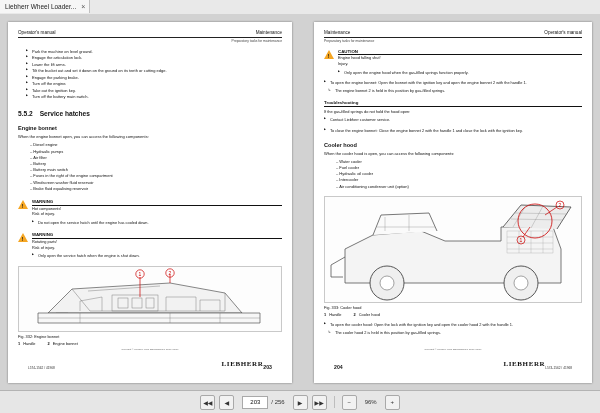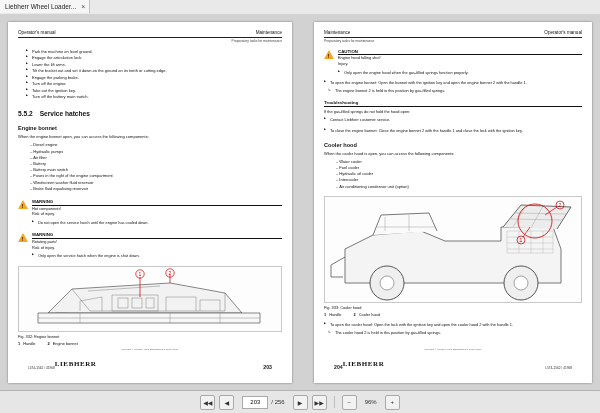--- a/index.html
+++ b/index.html
@@ -64,21 +64,21 @@
   .substep:before{content:"\21B3";position:absolute;left:4px;top:0;font-size:3.6px;}
 
   .ts-title{font-size:4.4px;font-weight:bold;color:#111;margin-top:7px;border-bottom:.6px solid #111;padding-bottom:.6px;}
 
   .footer{position:absolute;left:10px;right:10px;bottom:5px;}
   .fcopy{font-size:2.4px;color:#666;text-align:center;}
   .frow{display:flex;justify-content:space-between;align-items:flex-end;margin-top:1px;}
   .fcode{font-size:3.2px;color:#333;}
   .fpage{font-size:5.2px;font-weight:bold;color:#111;}
   .brand{font-size:7px;font-weight:bold;letter-spacing:.6px;color:#111;font-family:"Liberation Serif",serif;}
-  .brand-wrap{text-align:left;flex:1;}
+  .brand-wrap{text-align:right;flex:1;}
 
   
   svg{display:block;}
 
   
   .toolbar{position:absolute;left:0;bottom:0;width:600px;height:22px;background:#e6e6e6;border-top:1px solid #b3b3b3;display:flex;align-items:center;justify-content:center;gap:4px;}
   .tb-btn{width:13px;height:13px;border:1px solid #a9a9a9;background:#f2f2f2;border-radius:2px;display:flex;align-items:center;justify-content:center;font-size:6px;color:#333;}
   .pagebox{display:flex;align-items:center;gap:3px;margin:0 4px;}
   .pagebox input{width:24px;height:11px;font-size:6px;text-align:center;border:1px solid #a9a9a9;background:#fff;color:#111;padding:0;font-family:"Liberation Sans",sans-serif;}
   .pagetot{font-size:6px;color:#333;}

